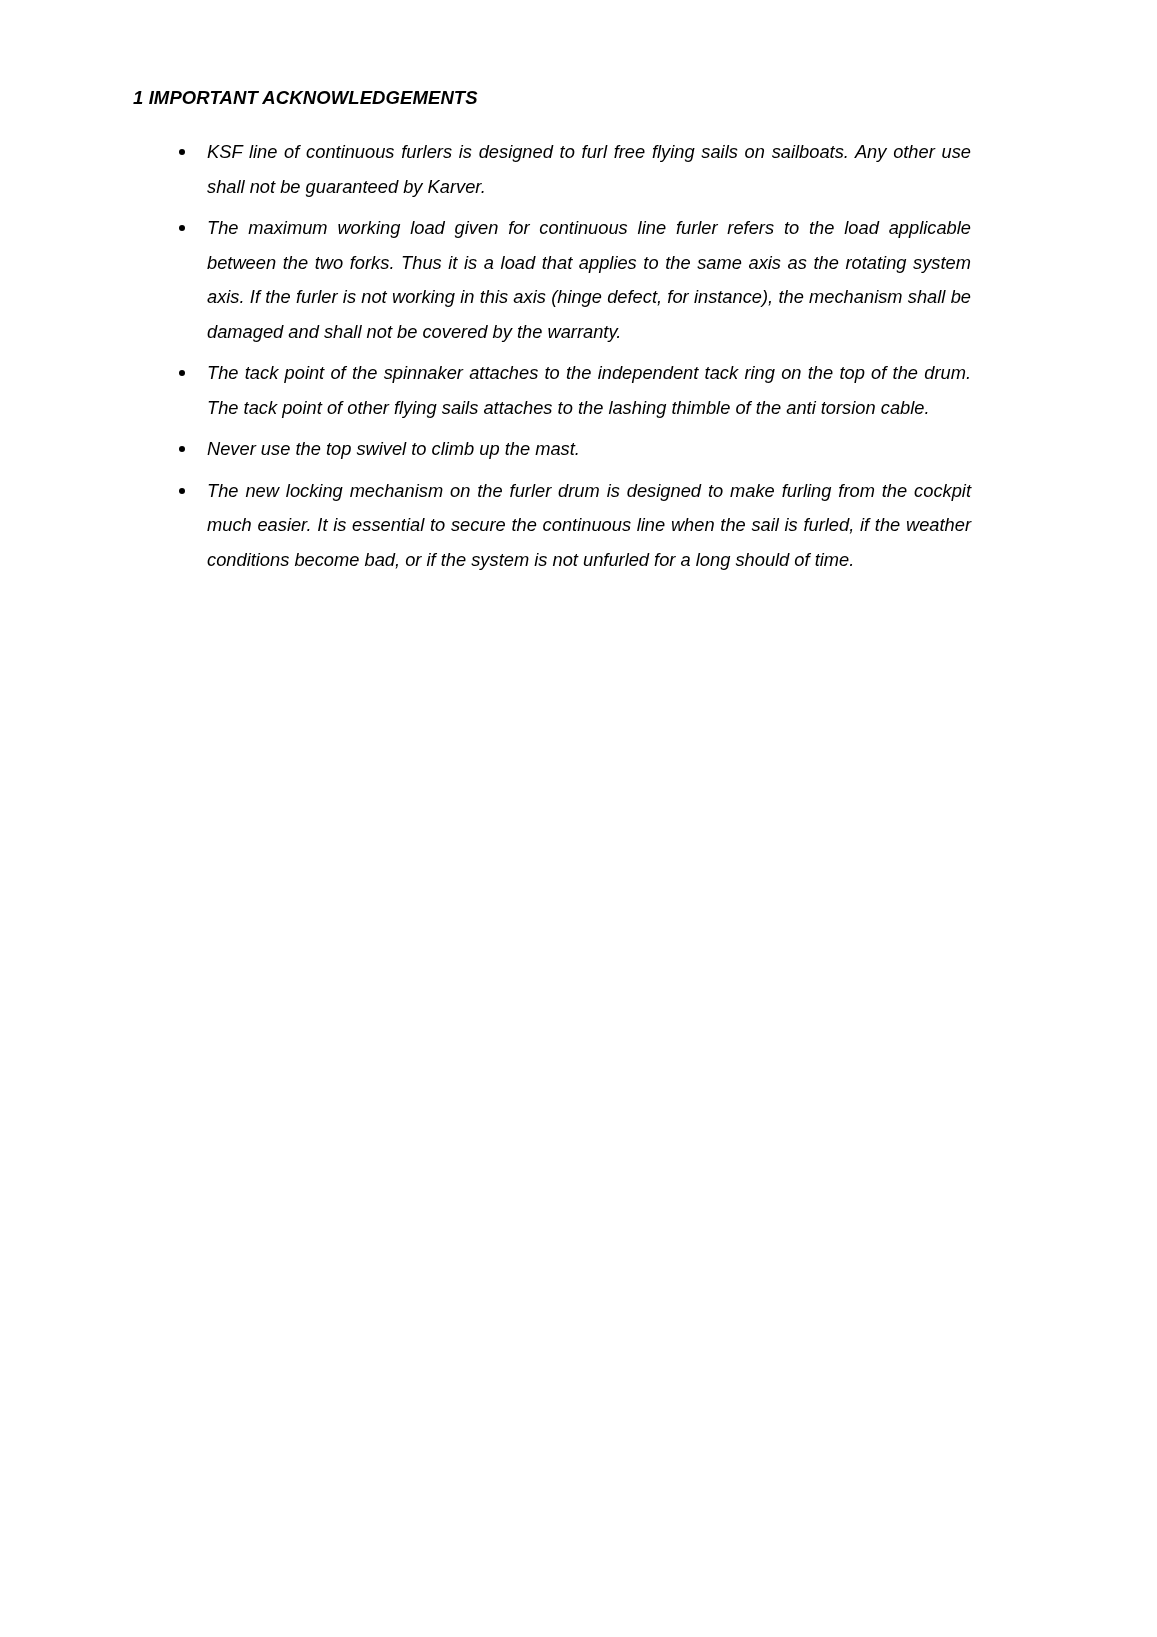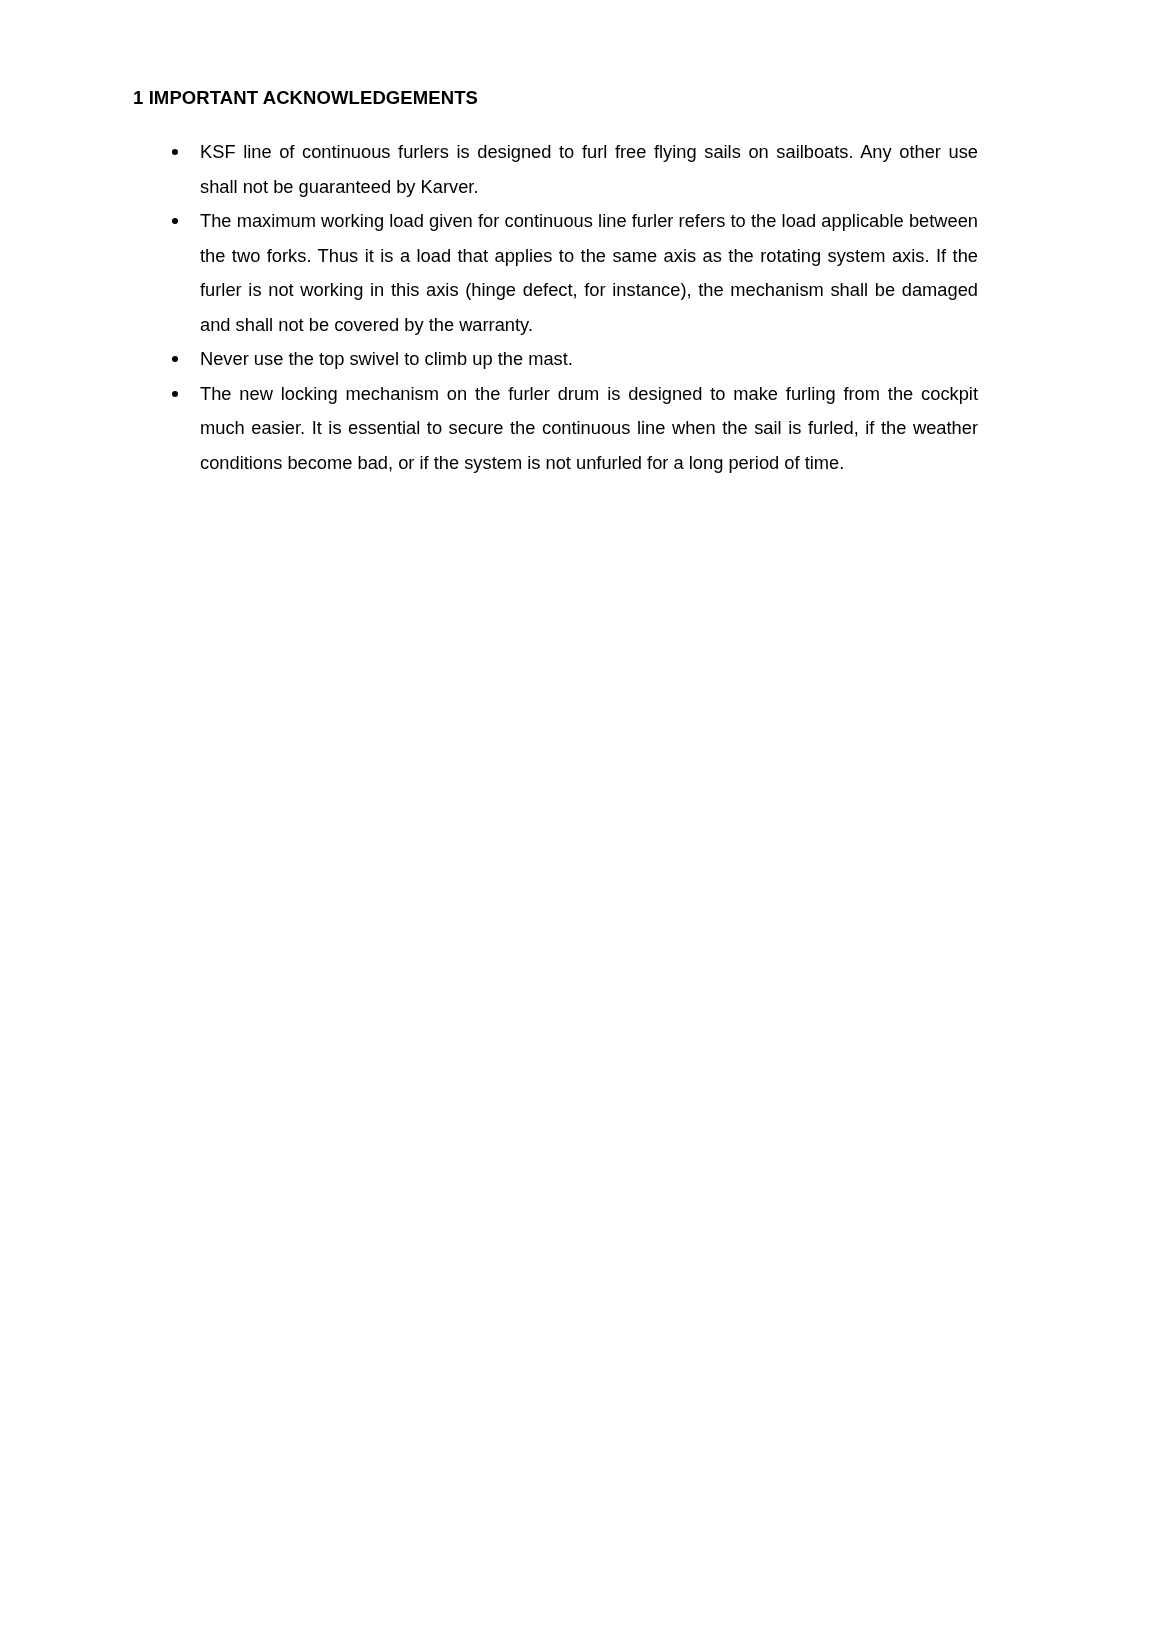--- a/index.html
+++ b/index.html
@@ -11,20 +11,21 @@
     font-family: "Liberation Sans", sans-serif;
     color: #000000;
   }
   .page {
     position: relative;
     width: 1157px;
     height: 1205px;
     background: #ffffff;
     overflow: hidden;
     box-sizing: border-box;
+    font-style: italic;
   }
   .content {
     position: absolute;
     left: 133px;
     top: 86px;
     width: 845px;
   }
   .doc-heading {
     font-size: 18.5px;
     font-weight: bold;
@@ -40,21 +41,21 @@
     margin-top: 26px;
   }
   .bullet-item {
     position: relative;
     padding-left: 67px;
     font-size: 18.3px;
     line-height: 34.5px;
     text-align: justify;
     text-justify: inter-word;
     color: #000000;
-    margin: 0;
+    margin: 7px;
   }
   .bullet-item .marker {
     position: absolute;
     left: 39px;
     top: 0;
     width: 14px;
     line-height: 34.5px;
     font-size: 18px;
     text-align: left;
   }
@@ -98,30 +99,34 @@
         <span class="bullet-text">KSF line of continuous furlers is designed to furl free flying sails on sailboats. Any other use shall not be guaranteed by Karver.</span>
       </li>
 
 
       <li class="bullet-item">
         <span class="marker"></span>
         <span class="bullet-text">The maximum working load given for continuous line furler refers to the load applicable between the two forks. Thus it is a load that applies to the same axis as the rotating system axis. If the furler is not working in this axis (hinge defect, for instance), the mechanism shall be damaged and shall not be covered by the warranty.</span>
       </li>
 
 
+      <li class="bullet-item">
+        <span class="marker"></span>
+        <span class="bullet-text">The tack point of the spinnaker attaches to the independent tack ring on the top of the drum. The tack point of other flying sails attaches to the lashing thimble of the anti torsion cable.</span>
+      </li>
 
       <li class="bullet-item">
         <span class="marker"></span>
         <span class="bullet-text">Never use the top swivel to climb up the mast.</span>
       </li>
 
 
       <li class="bullet-item">
         <span class="marker"></span>
-        <span class="bullet-text">The new locking mechanism on the furler drum is designed to make furling from the cockpit much easier. It is essential to secure the continuous line when the sail is furled, if the weather conditions become bad, or if the system is not unfurled for a long period of time.</span>
+        <span class="bullet-text">The new locking mechanism on the furler drum is designed to make furling from the cockpit much easier. It is essential to secure the continuous line when the sail is furled, if the weather conditions become bad, or if the system is not unfurled for a long should of time.</span>
       </li>
 
 
 
 
     </ul>
   </div>
 
   <div class="page-number">2</div>
 

